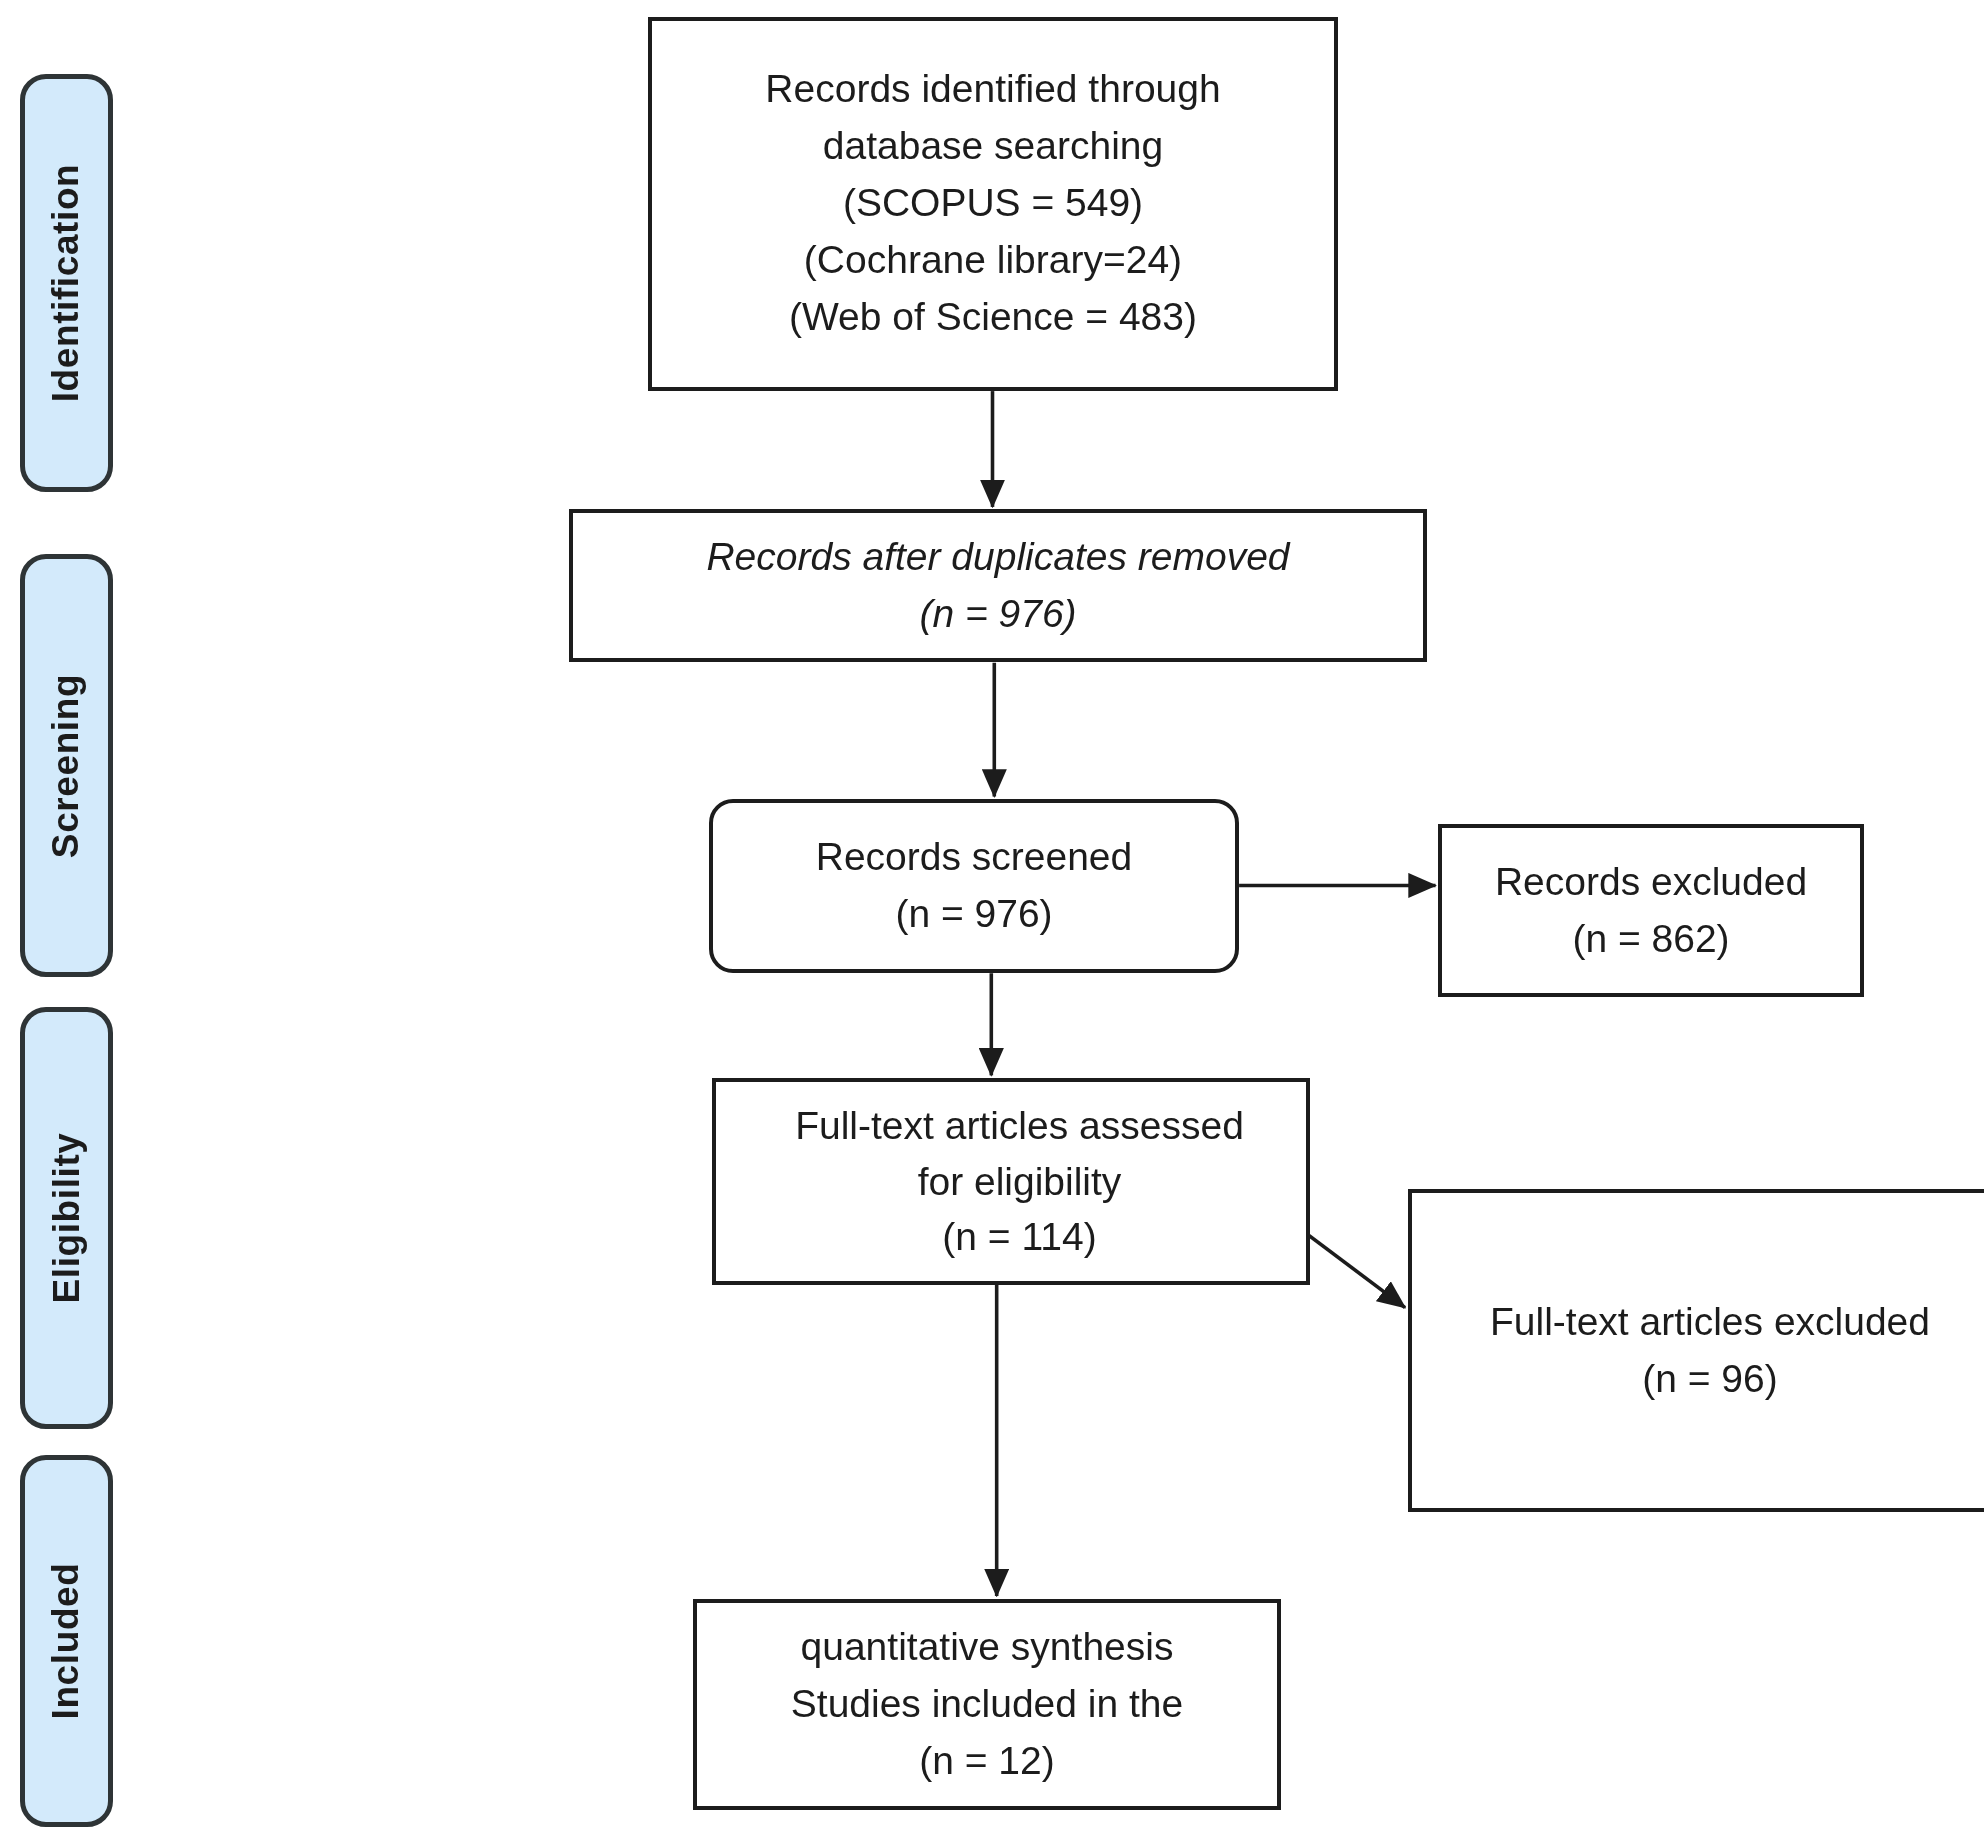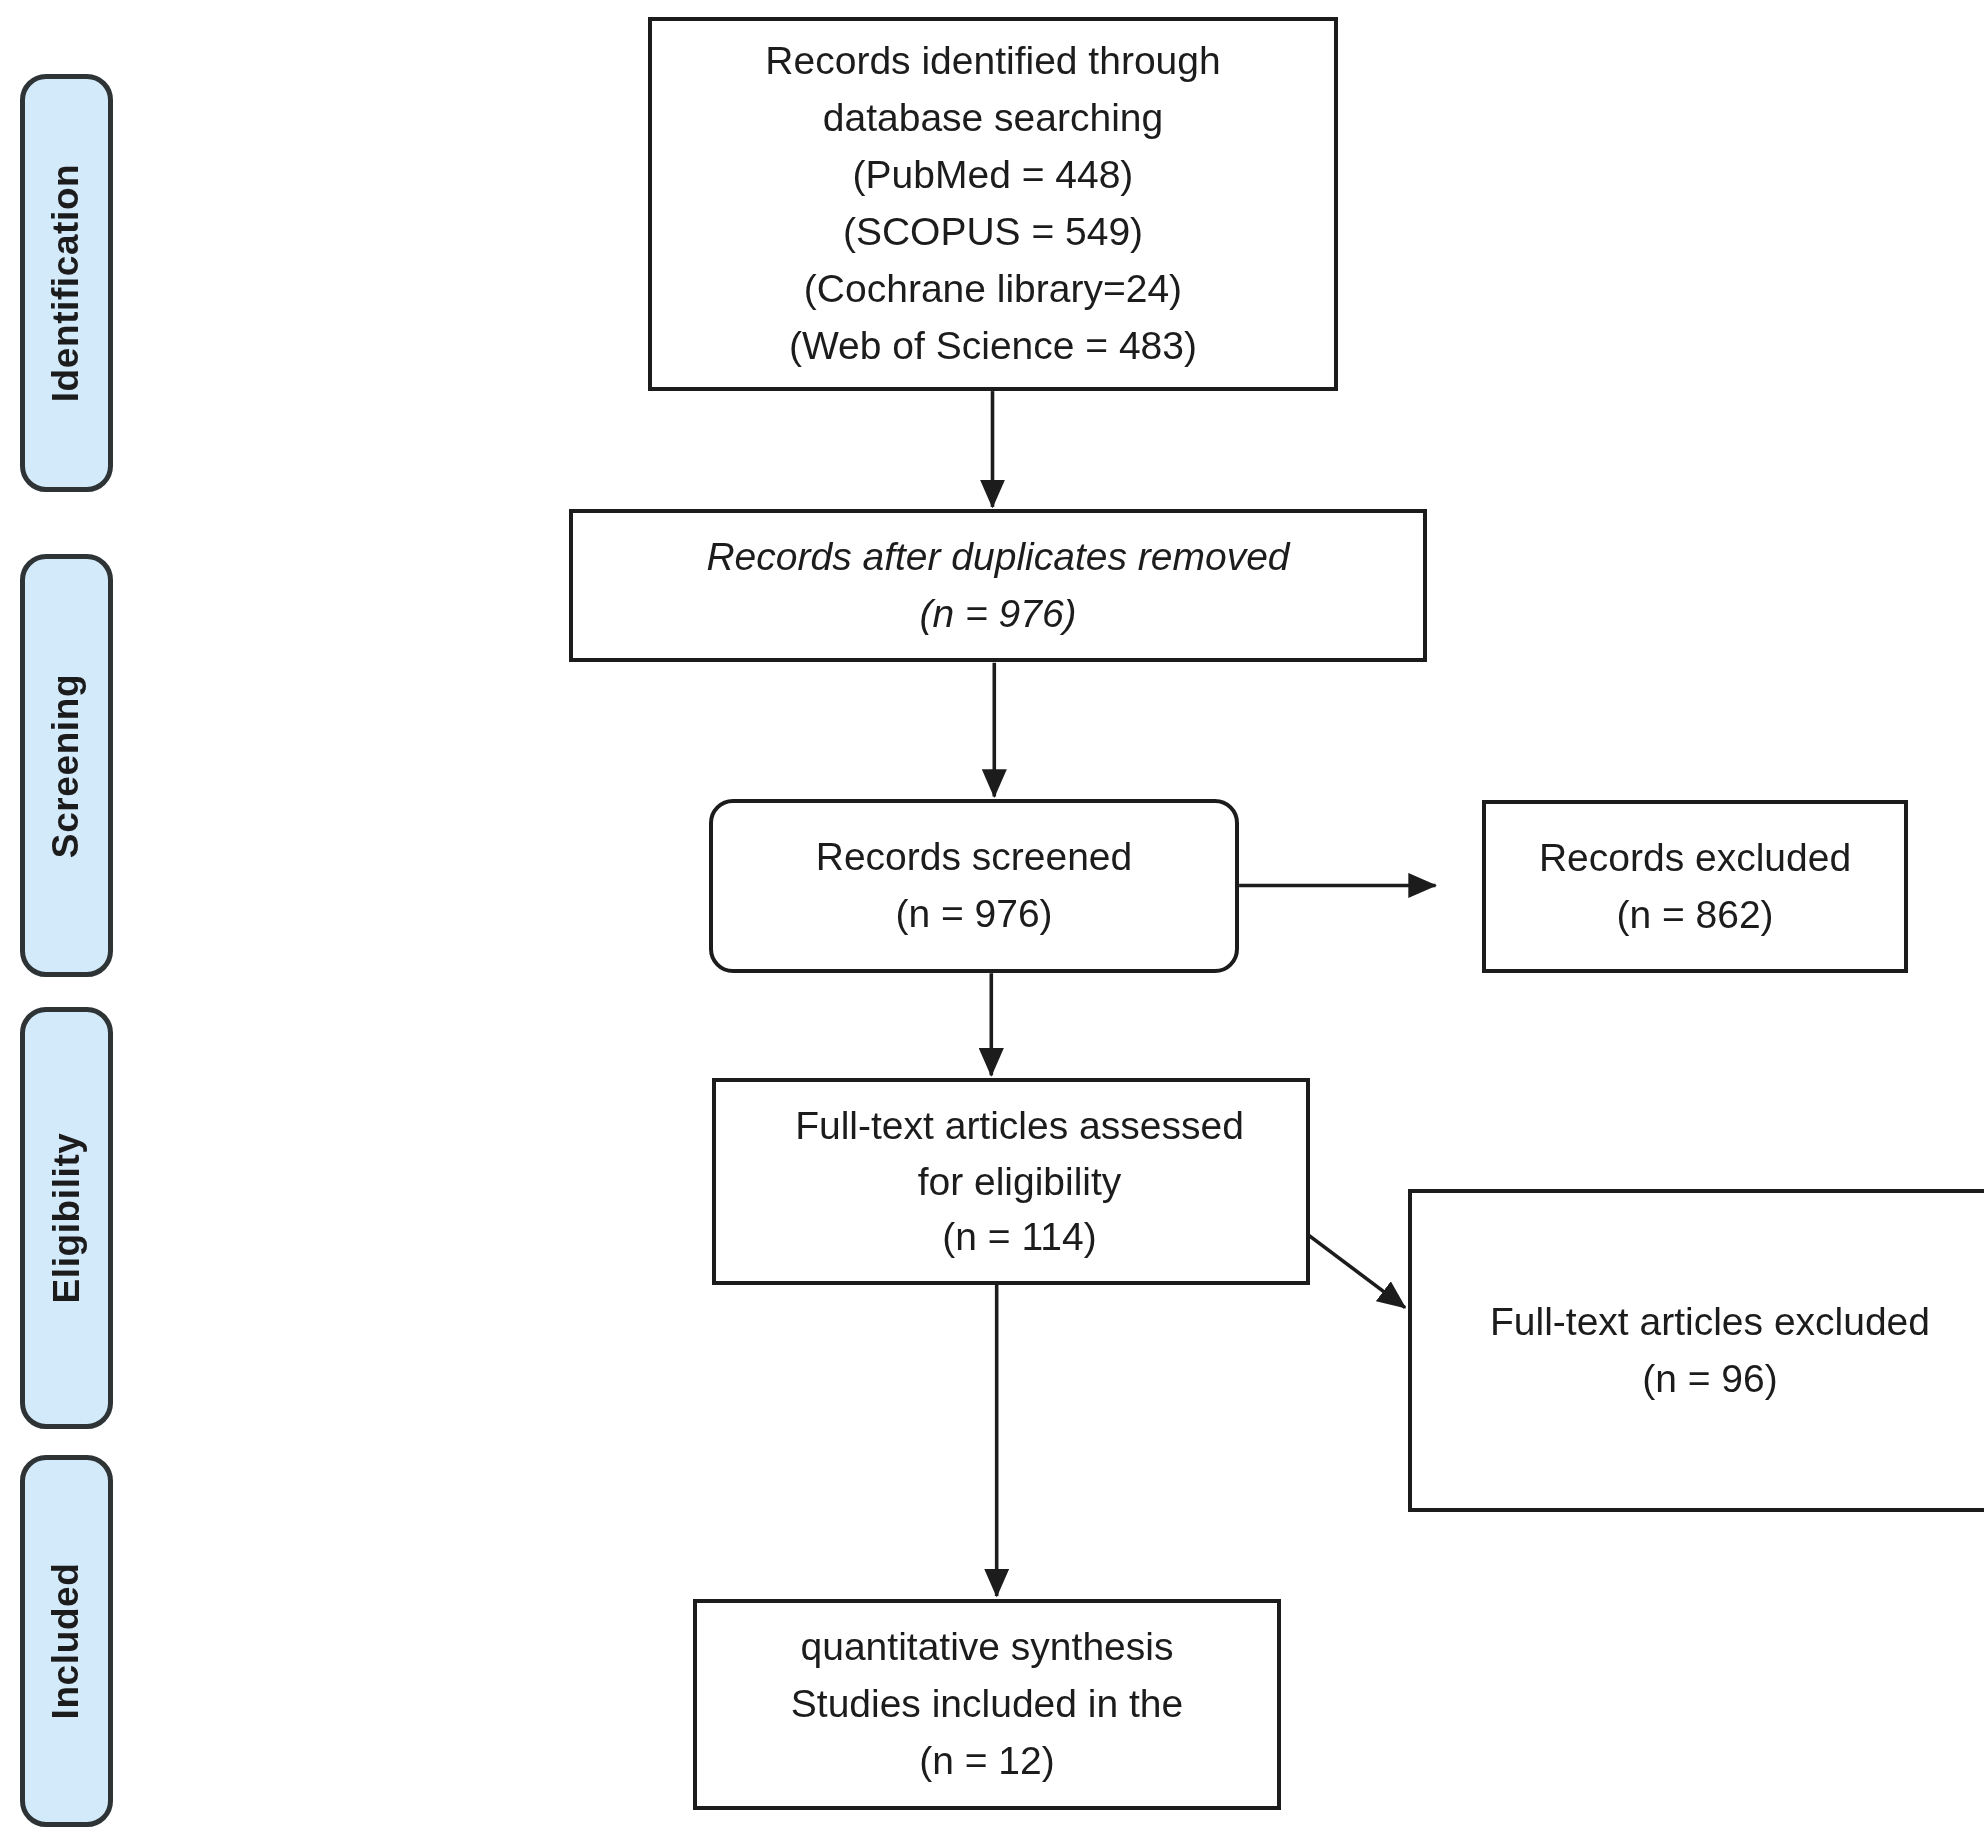--- a/index.html
+++ b/index.html
@@ -65,21 +65,21 @@
     align-items: center;
     justify-content: center;
     text-align: center;
     font-size: 39px;
     line-height: 1.46;
     color: var(--text, #1c1c1c);
   }
   #box-identified        { left: 648px; top: 16.7px;   width: 690px; height: 374px; text-align: center; }
   #box-duplicates        { left: 569px;  top: 509px;  width: 858px; height: 153px; font-style: italic; }
   #box-screened          { left: 709px; top: 799px; width: 530px;  height: 174px; border-radius: 24px; }
-  #box-records-excluded  { left: 1438px; top: 800px; width: 426px;  height: 173px; margin-left: 44px; }
+  #box-records-excluded  { left: 1438px; top: 824px; width: 426px;  height: 173px; }
   #box-fulltext-assessed { left: 712px; top: 1078px; width: 598px;  height: 207px; line-height: 1.42; padding-left: 17px; }
   #box-fulltext-excluded { left: 1408px; top: 1189px; width: 604px;  height: 323px; }
   #box-included          { left: 693px; top: 1599px; width: 588px;  height: 211px; }
   .box-line { white-space: nowrap; }
 </style>
 </head>
 <body>
 
 <div class="canvas">
 
@@ -106,21 +106,20 @@
   <div class="stage" id="stage-eligibility">
     <span class="stage-text">Eligibility</span>
   </div>
   <div class="stage" id="stage-included">
     <span class="stage-text">Included</span>
   </div>
 
   <div class="fbox" id="box-identified">
     <div class="box-line">Records identified through</div>
     <div class="box-line">database searching</div>
-    <div class="box-line">(PubMed = 448)</div>
     <div class="box-line">(SCOPUS = 549)</div>
     <div class="box-line">(Cochrane library=24)</div>
     <div class="box-line">(Web of Science = 483)</div>
   </div>
 
   <div class="fbox" id="box-duplicates">
     <div class="box-line">Records after duplicates removed</div>
     <div class="box-line">(n = 976)</div>
   </div>
 

